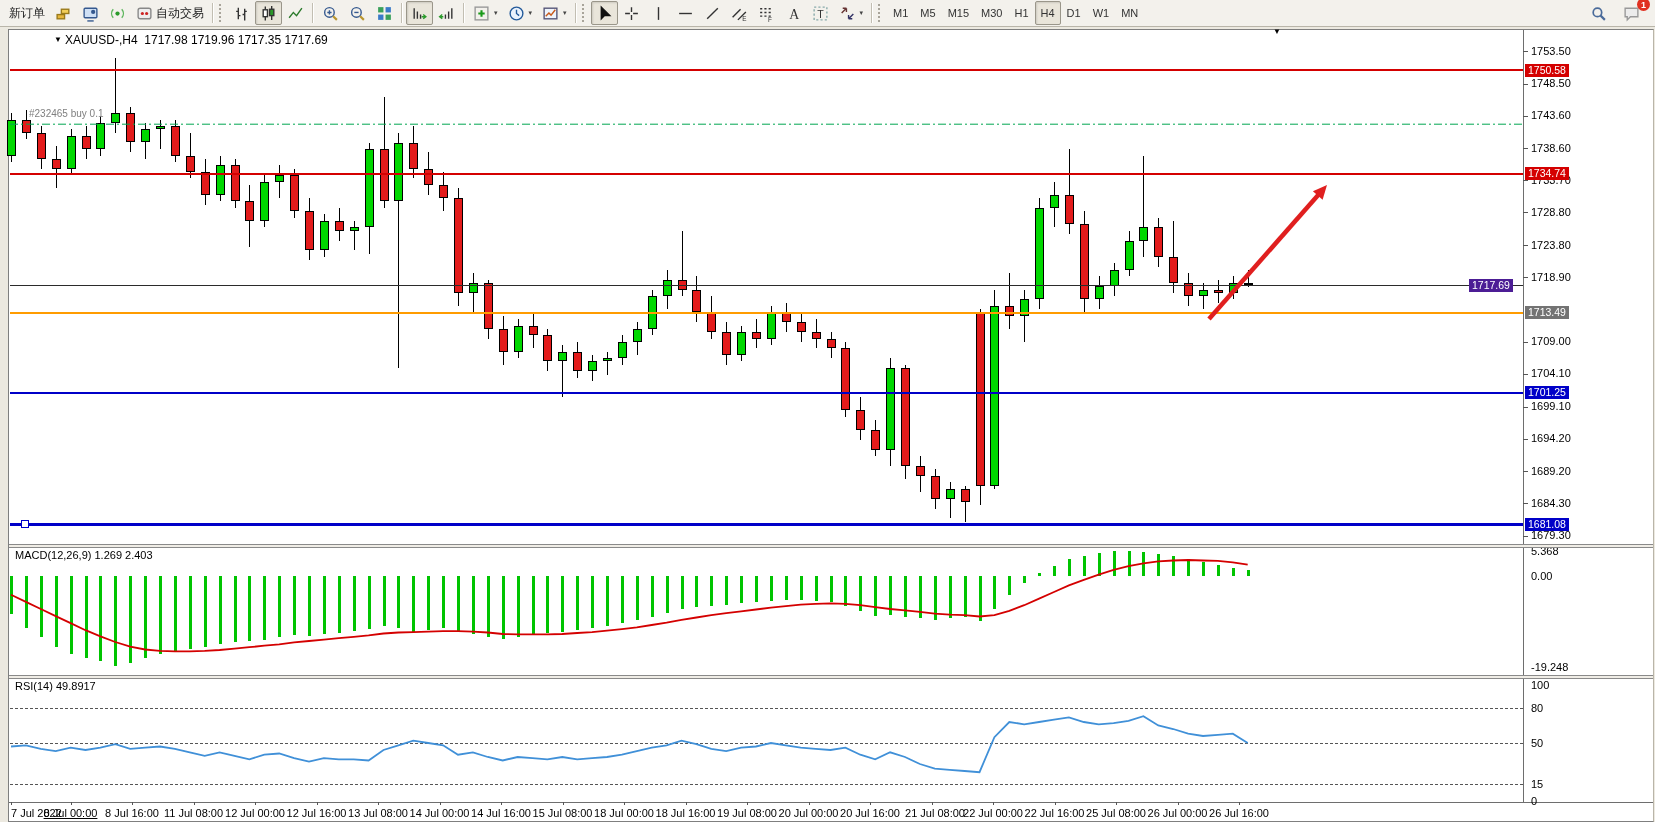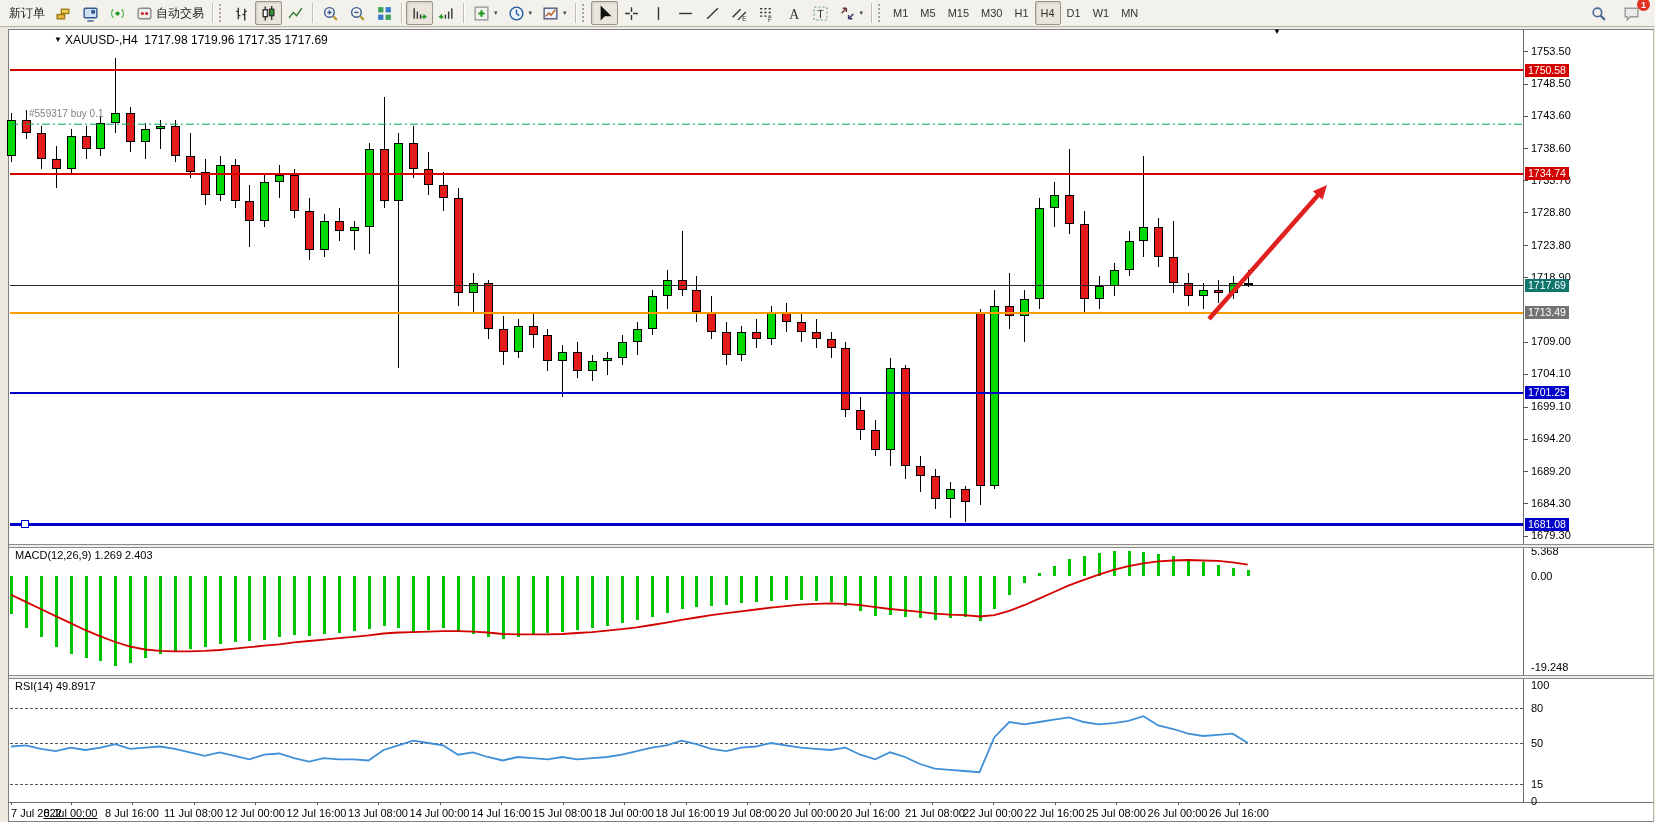--- a/index.html
+++ b/index.html
@@ -486,21 +486,21 @@
         <div class="candle-wick" style="left: 1239px; top: 240.217px; height: 17.059px;"></div>
         <div class="candle-body down" style="left: 1235px; top: 253.159px; width: 9px; height: 2px;"></div>
         <div class="hline" style="left: 1px; top: 39.0851px; width: 1513px; height: 2px; background: rgb(212, 0, 0);"></div>
         <div class="hline" style="left: 1px; top: 142.615px; width: 1513px; height: 2px; background: rgb(212, 0, 0);"></div>
         <div class="hline" style="left: 1px; top: 254.554px; width: 1513px; height: 1px; background: rgb(43, 43, 43);"></div>
         <div class="hline" style="left: 1px; top: 281.505px; width: 1513px; height: 2px; background: rgb(255, 156, 0);"></div>
         <div class="hline" style="left: 1px; top: 361.506px; width: 1513px; height: 2px; background: rgb(0, 0, 200);"></div>
         <div class="hline" style="left: 1px; top: 492.837px; width: 1513px; height: 3px; background: rgb(0, 0, 200);"></div>
         <div class="hline-handle" style="left: 12px; top: 490.337px;"></div>
       </div>
-    <div id="trade-label" style="left:20px;top:78px;">#559317 buy 0.1</div>
+    <div id="trade-label" style="left:20px;top:78px;">#232465 buy 0.1</div>
 
     <div class="splitter" style="top:514px;"></div>
     <div id="macd-pane">
         <div class="macd-bar" style="left: 1px; top: 546px; height: 37.696px;"></div>
         <div class="macd-bar" style="left: 16px; top: 546px; height: 51.832px;"></div>
         <div class="macd-bar" style="left: 31px; top: 546px; height: 61.256px;"></div>
         <div class="macd-bar" style="left: 46px; top: 546px; height: 70.68px;"></div>
         <div class="macd-bar" style="left: 61px; top: 546px; height: 77.748px;"></div>
         <div class="macd-bar" style="left: 76px; top: 546px; height: 82.46px;"></div>
         <div class="macd-bar" style="left: 90px; top: 546px; height: 84.816px;"></div>
@@ -624,21 +624,21 @@
         <div class="ptick-dash" style="left: 1514px; top: 408.585px;"></div>
         <div class="ptick" style="left: 1522px; top: 402.085px;">1694.20</div>
         <div class="ptick-dash" style="left: 1514px; top: 441.265px;"></div>
         <div class="ptick" style="left: 1522px; top: 434.765px;">1689.20</div>
         <div class="ptick-dash" style="left: 1514px; top: 473.291px;"></div>
         <div class="ptick" style="left: 1522px; top: 466.791px;">1684.30</div>
         <div class="ptick-dash" style="left: 1514px; top: 505.971px;"></div>
         <div class="ptick" style="left: 1522px; top: 499.471px;">1679.30</div>
         <div class="pbadge" style="left: 1516px; top: 33.5851px; background: rgb(212, 0, 0);">1750.58</div>
         <div class="pbadge" style="left: 1516px; top: 137.115px; background: rgb(212, 0, 0);">1734.74</div>
-        <div class="pbadge" style="left: 1516px; top: 248.554px; background: #0f766e;">1717.69</div>
+        <div class="pbadge" style="left: 1460px; top: 248.554px; background: #4c1d95;">1717.69</div>
         <div class="pbadge" style="left: 1516px; top: 276.005px; background: #737373;">1713.49</div>
         <div class="pbadge" style="left: 1516px; top: 356.006px; background: rgb(0, 0, 200);">1701.25</div>
         <div class="pbadge" style="left: 1516px; top: 487.837px; background: rgb(0, 0, 200);">1681.08</div>
         <div class="axis-num" style="left: 1522px; top: 514.706px;">5.368</div>
         <div class="axis-num" style="left: 1522px; top: 540px;">0.00</div>
         <div class="axis-num" style="left: 1522px; top: 630.697px;">-19.248</div>
         <div class="axis-num" style="left: 1522px; top: 648.667px;">100</div>
         <div class="axis-num" style="left: 1522px; top: 672px;">80</div>
         <div class="axis-num" style="left: 1522px; top: 707px;">50</div>
         <div class="axis-num" style="left: 1522px; top: 747.833px;">15</div>

